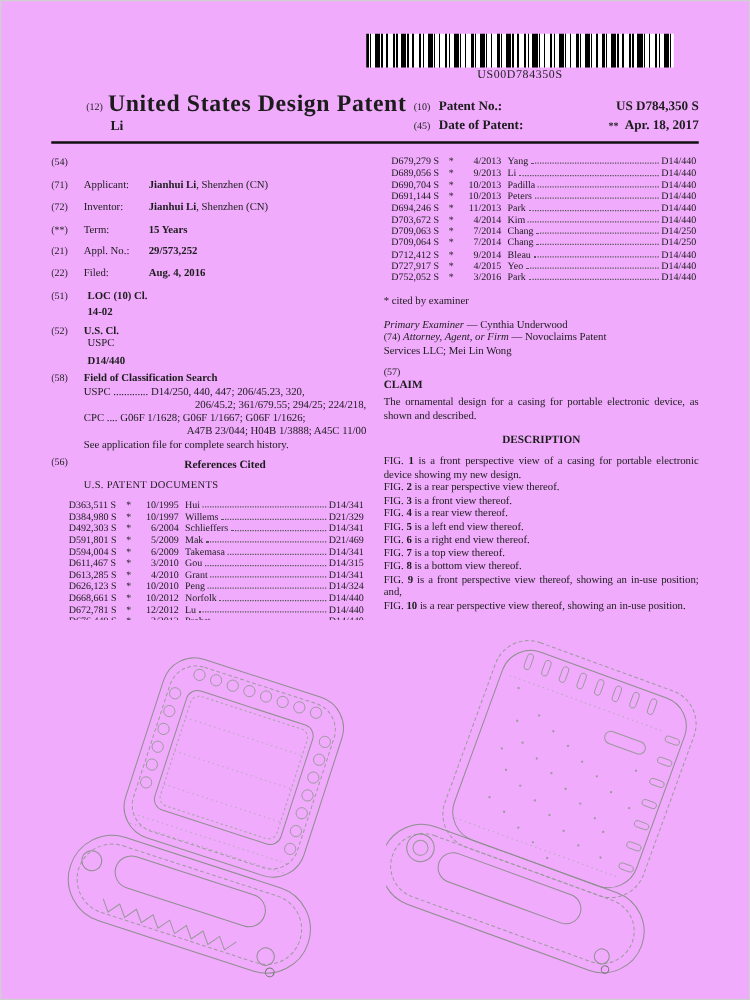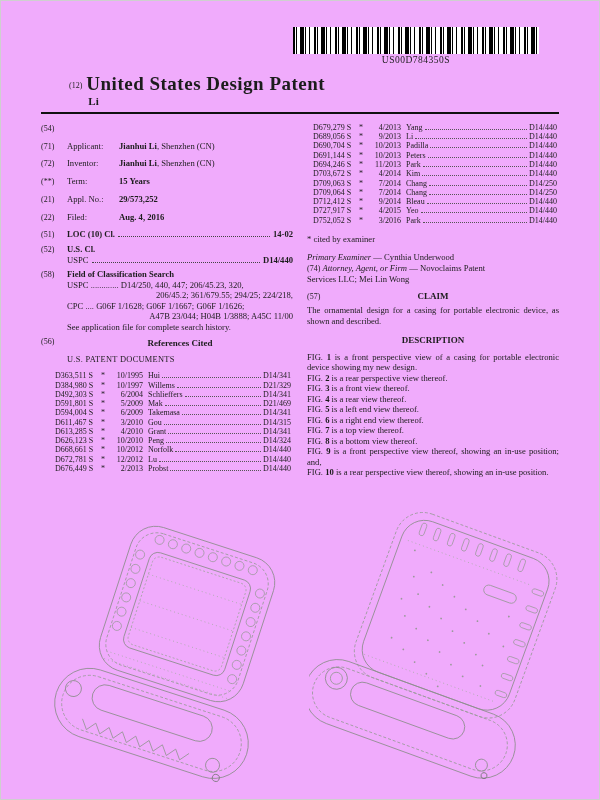--- a/index.html
+++ b/index.html
@@ -37,21 +37,21 @@
   .columns { display:flex; gap:14px; margin-top:9px; height:372px; overflow:hidden; }
   .col { flex:1; font-size:8.6px; line-height:1.22; }
 
   .b { font-weight:bold; }
   .i { font-style:italic; }
   .row { display:flex; margin-bottom:7px; }
   .row .code { width:26px; flex:none; padding-top:1px; }
   .row .body { flex:1; }
   .lab { display:inline-block; min-width:52px; }
   .leader { flex:1; border-bottom:1px dotted #444; margin:0 3px 2px 3px; }
-  .flexline { display:flex; align-items:baseline; }
+  .flexline { display:flex; align-items:baseline;flex-direction:column; }
   .tight { margin-bottom:4px; }
   .right-lines div { text-align:right; }
 
   .center-head { text-align:center; font-weight:bold; font-size:9px; margin:2px 0 6px 0; }
   .center-sub { text-align:left; font-size:8.4px; margin-bottom:6px; letter-spacing:.3px; }
 
   
   .cit-table { font-size:8px; line-height:1.16; padding:0 2px 0 14px; }
   .cit-row { display:flex; align-items:baseline; }
   .cit-pn { width:46px; flex:none; }
@@ -81,20 +81,32 @@
     <div class="barcode"></div>
     <div class="barcode-text">US00D784350S</div>
   </div>
 
   <div class="header">
     <div class="h-left">
       <span class="code h-code">(12)</span>
       <div>
         <div class="h-title">United States Design Patent</div>
         <div class="h-surname">Li</div>
+      </div>
+    </div>
+    <div class="h-right">
+      <div class="h-row">
+        <span class="code">(10)</span>
+        <span class="h-lab">Patent No.:</span>
+        <span class="h-val">US D784,350 S</span>
+      </div>
+      <div class="h-row">
+        <span class="code">(45)</span>
+        <span class="h-lab">Date of Patent:</span>
+        <span class="h-val"><span class="h-stars">**</span><span>Apr. 18, 2017</span></span>
       </div>
     </div>
   </div>
 
   <div class="rule"></div>
 
   <div class="columns">
 
     <div class="col">
 

